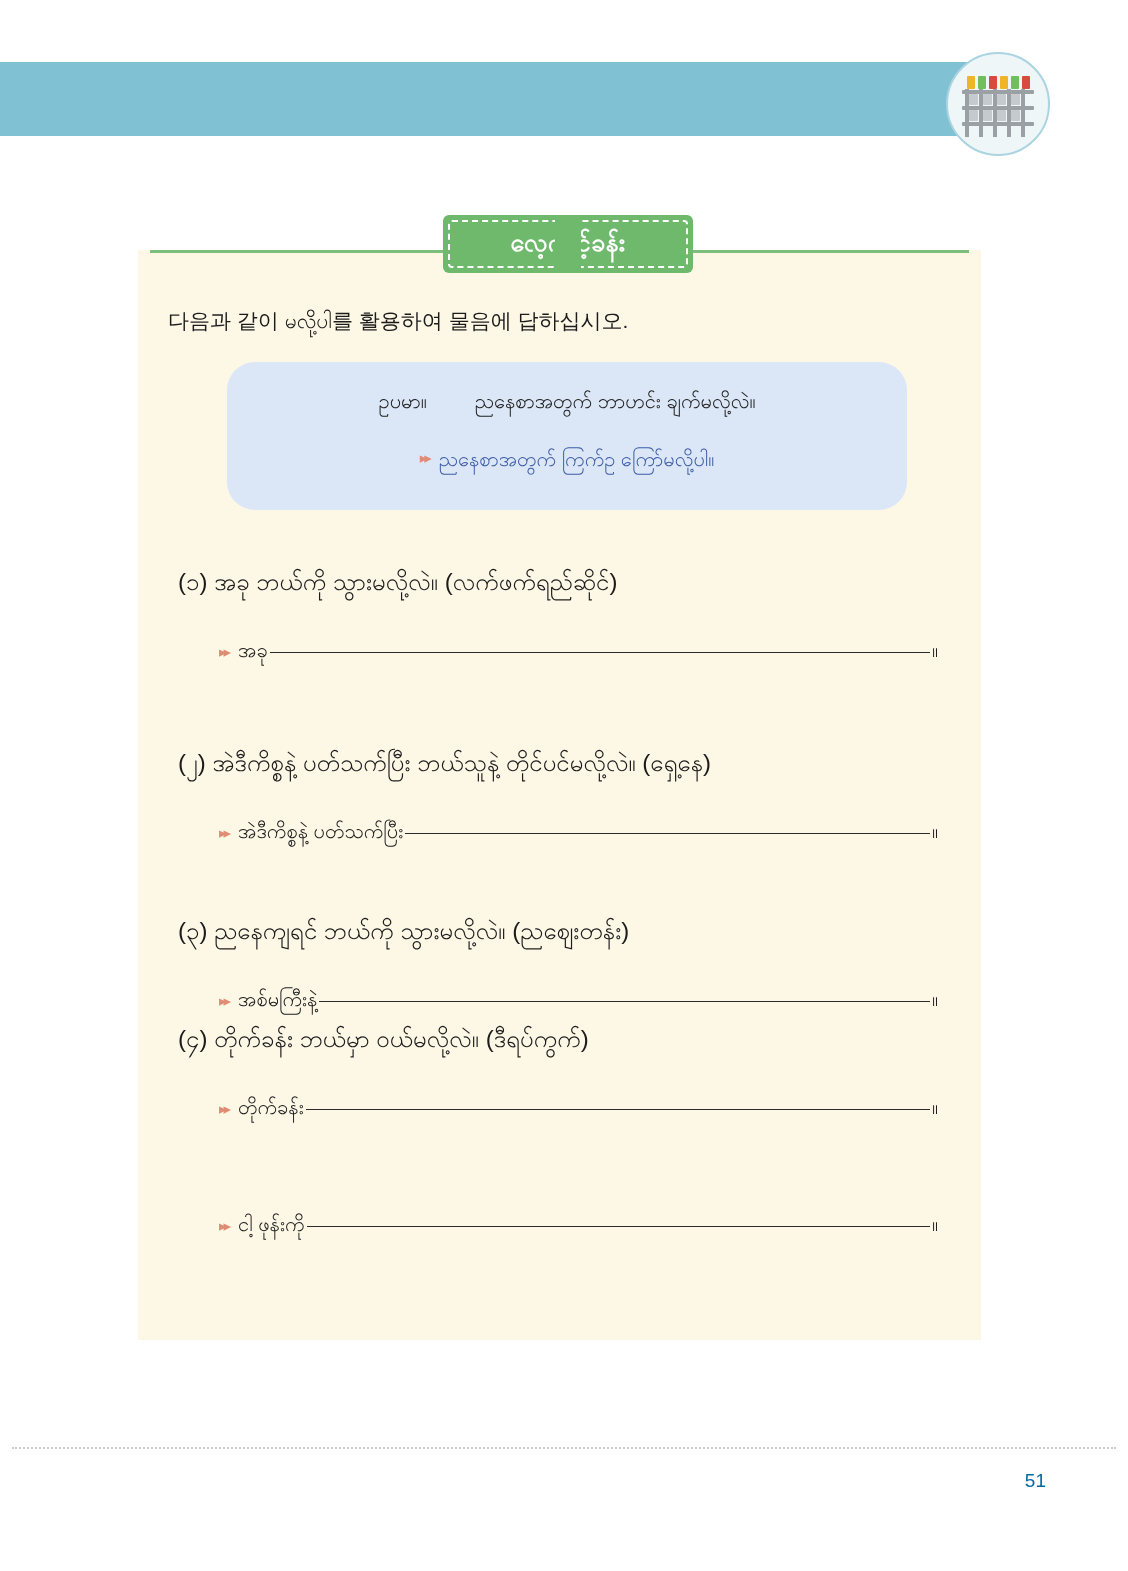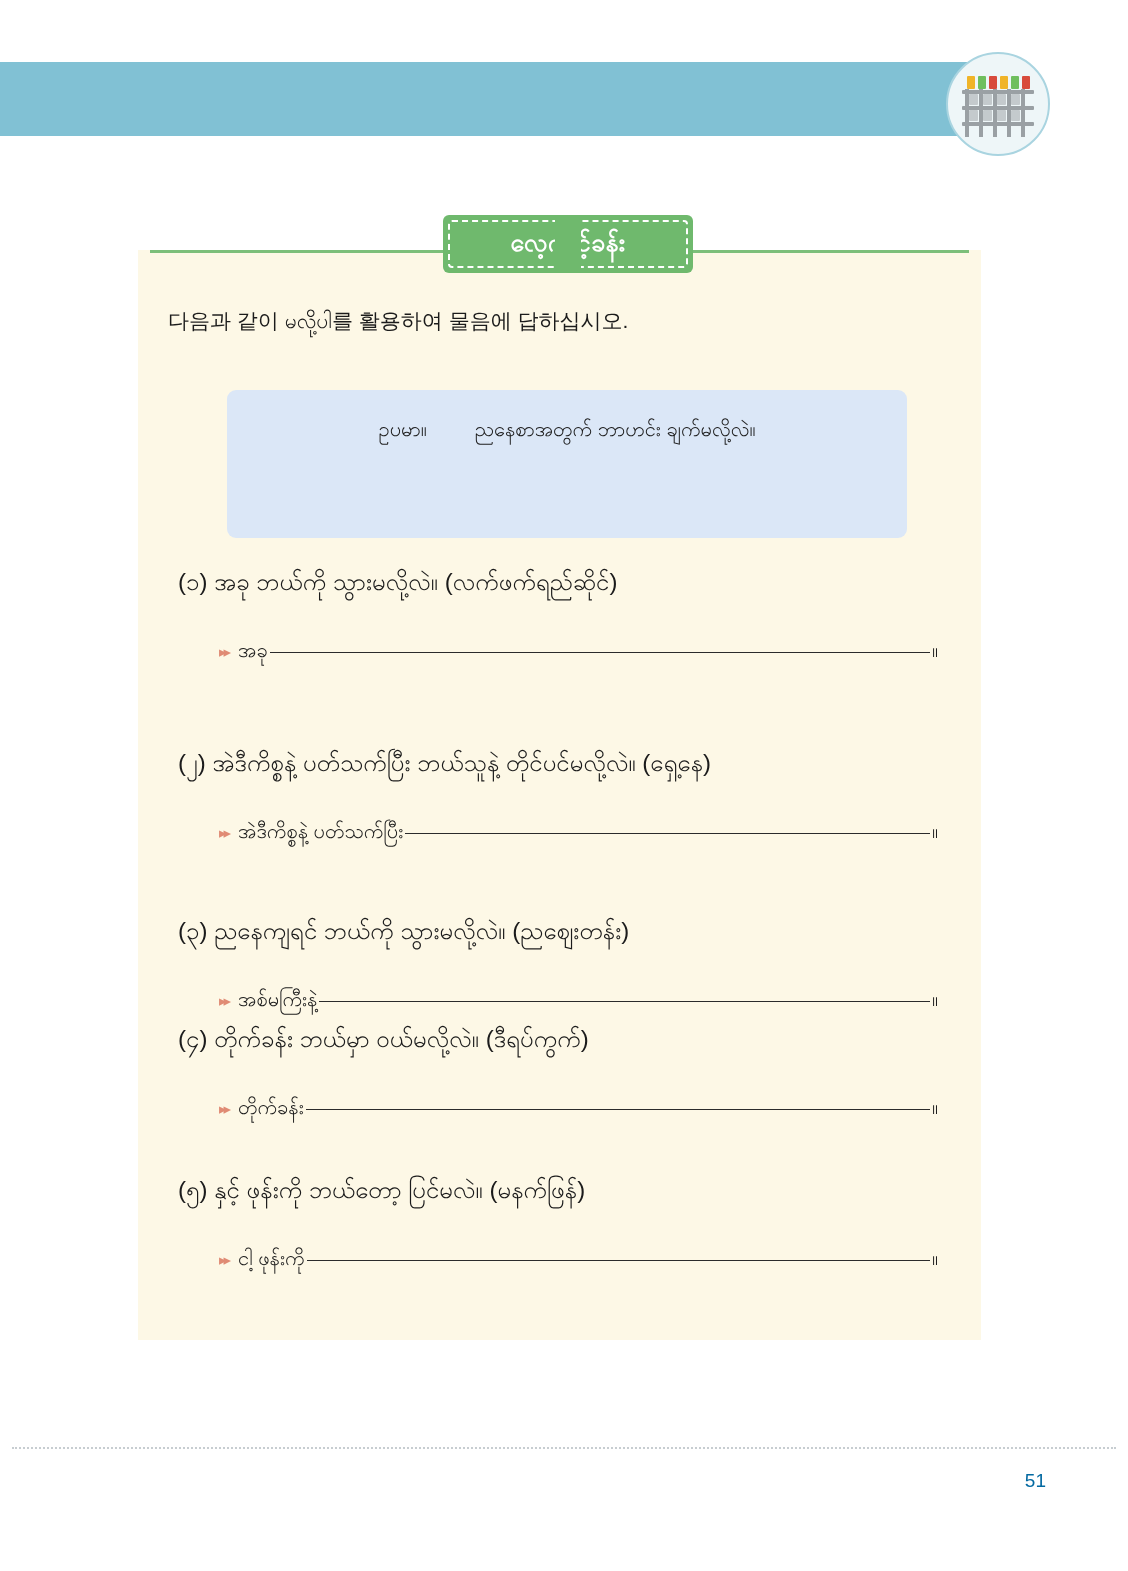--- a/index.html
+++ b/index.html
@@ -179,22 +179,21 @@
   }
 
   
   .example-box {
     position: absolute;
     left: 227px;
     top: 362px;
     width: 680px;
     height: 148px;
     background: #dbe7f7;
-    border-radius: 9px;
-    margin-top: 28px;
+    border-radius: 28px;
   }
   .example-line1 {
     position: absolute;
     left: 0;
     top: 26px;
     width: 100%;
     text-align: center;
     font-size: 20px;
     color: #1b1b1b;
   }
@@ -316,20 +315,23 @@
 </div>
 
 <div class="instruction">
   <span>다음과 같이 </span><span class="hl">မလို့ပါ</span><span>를 활용하여 물음에 답하십시오.</span>
 </div>
 
 <div class="example-box">
   <div class="example-line1">
     <span class="lbl">ဥပမာ။</span><span>ညနေစာအတွက် ဘာဟင်း ချက်မလို့လဲ။</span>
   </div>
+  <div class="example-line2">
+    <span class="arrow">▸▸</span><span>ညနေစာအတွက် ကြက်ဥ ကြော်မလို့ပါ။</span>
+  </div>
 </div>
 
 <div class="q-block" style="top:565px;">
   <div class="q-text">
     <span>(၁)</span>
     <span>အခု ဘယ်ကို သွားမလို့လဲ။ (လက်ဖက်ရည်ဆိုင်)</span>
   </div>
   <div class="a-row">
     <span class="arrow">▸▸</span>
     <span class="a-stub">အခု</span>
@@ -371,24 +373,20 @@
   </div>
   <div class="a-row">
     <span class="arrow">▸▸</span>
     <span class="a-stub">တိုက်ခန်း</span>
     <span class="a-line"></span>
     <span class="a-end">။</span>
   </div>
 </div>
 
 <div class="q-block" style="top:1173px;">
-  <div class="q-text">
-    <span>(၅)</span>
-    <span>နှင့် ဖုန်းကို ဘယ်တော့ ပြင်မလဲ။ (မနက်ဖြန်)</span>
-  </div>
   <div class="a-row">
     <span class="arrow">▸▸</span>
     <span class="a-stub">ငါ့ ဖုန်းကို</span>
     <span class="a-line"></span>
     <span class="a-end">။</span>
   </div>
 </div>
 
 <div class="footer-rule"></div>
 <div class="page-number">51</div>

